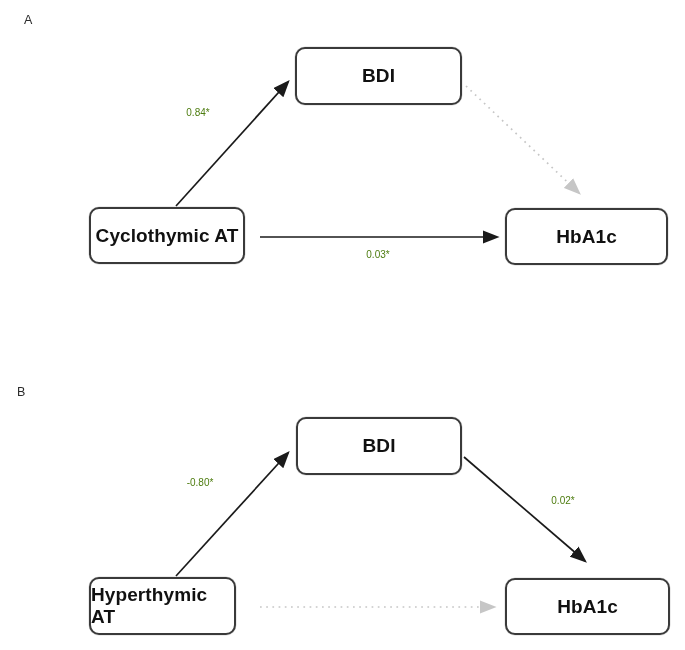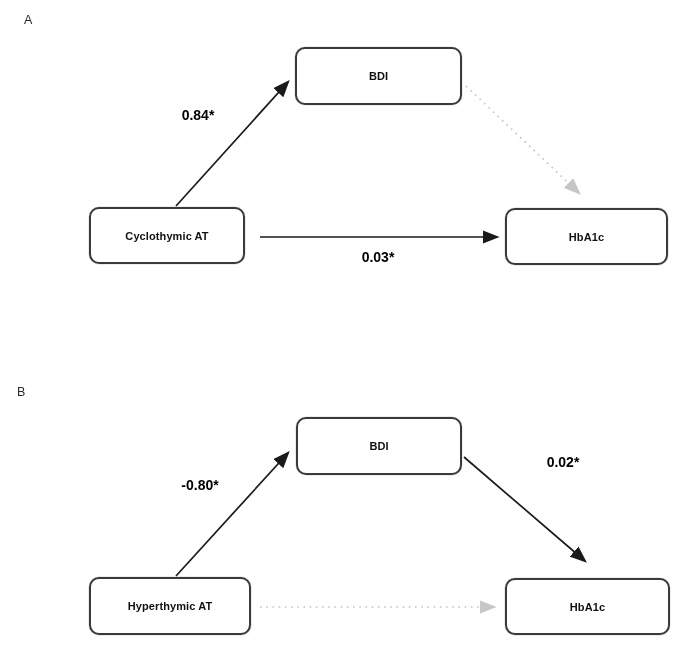--- a/index.html
+++ b/index.html
@@ -25,56 +25,56 @@
   }
   .node {
     position: absolute;
     background: #ffffff;
     border: 2px solid #3a3a3a;
     border-radius: 10px;
     box-sizing: border-box;
     display: flex;
     align-items: center;
     justify-content: center;
-    font-size: 11px;
+    font-size: 19px;
     font-weight: bold;
     color: #111111;
     letter-spacing: 0.1px;
     box-shadow: 0 0 0 0.5px rgba(0,0,0,0.15);
   }
   .panel-letter {
     position: absolute;
     font-size: 12.5px;
     font-weight: 500;
     color: #2b2b2b;
   }
   .edge-label {
     position: absolute;
-    font-size: 14px;
-    font-weight: 700;
-    color: #000000;
+    font-size: 10px;
+    font-weight: 400;
+    color: #4d7c0f;
     width: 56px;
     text-align: center;
   }
   
   #node-cyclothymic { left: 89px;  top: 207px; width: 156px; height: 57px; }
   #node-bdi-a       { left: 295px; top: 47px;  width: 167px; height: 58px; }
   #node-hba1c-a     { left: 505px; top: 208px; width: 163px; height: 57px; }
   
-  #node-hyperthymic { left: 89px;  top: 577px; width: 162px; height: 58px; }
+  #node-hyperthymic { left: 89px;  top: 577px; width: 147px; height: 58px; }
   #node-bdi-b       { left: 296px; top: 417px; width: 166px; height: 58px; }
   #node-hba1c-b     { left: 505px; top: 578px; width: 165px; height: 57px; }
   
   #panel-letter-a { left: 24px; top: 13px; }
   #panel-letter-b { left: 17px; top: 385px; }
   
   #label-a-path-a { left: 170px; top: 107px; }
   #label-a-path-c { left: 350px; top: 249px; }
   #label-b-path-a { left: 172px; top: 477px; }
-  #label-b-path-b { left: 535px; top: 454px; }
+  #label-b-path-b { left: 535px; top: 495px; }
 </style>
 </head>
 <body>
 
 <div id="figure">
 
   <svg id="arrow-layer" viewBox="0 0 685 650" xmlns="http://www.w3.org/2000/svg">
     <defs>
       <marker id="ah-black" viewBox="0 0 10 8" refX="8.5" refY="4" markerWidth="10" markerHeight="8" orient="auto">
         <path d="M0,0 L10,4 L0,8 Z" fill="#1a1a1a"></path>

